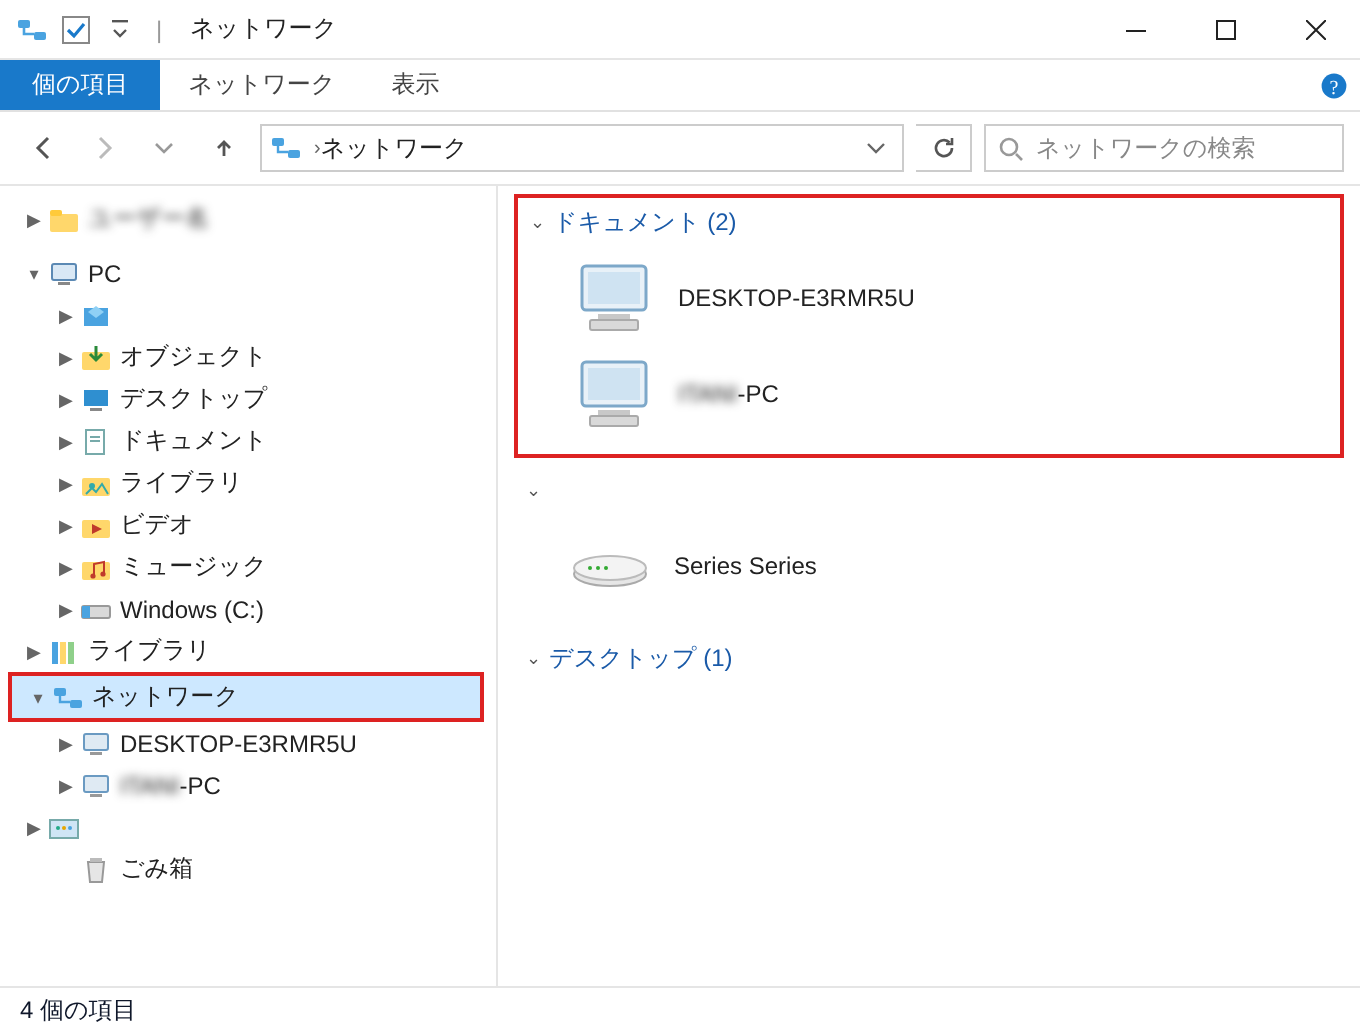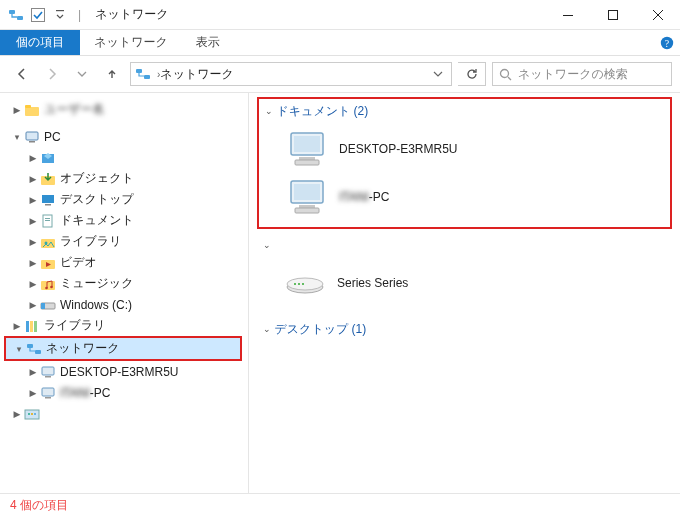--- a/index.html
+++ b/index.html
@@ -53,21 +53,21 @@
   .group { margin-bottom:10px; }
   .group-header { display:flex; align-items:center; gap:4px; color:#1a5aa8; font-size:12px; height:20px; padding-left:4px; cursor:default;}
   .group-header .gh-caret { font-size:9px; color:#555; }
   .group-items { padding:4px 0 2px 24px; }
   .item-row { display:flex; align-items:center; height:48px; gap:10px; }
   .item-icon { width:44px; height:40px; display:flex; align-items:center; justify-content:center; }
   .item-label { font-size:12px; }
   .red-box { border:2px solid #d22; padding:2px 2px 4px 2px; margin:-2px -2px 6px -2px; }
 
   
-  .status-bar { height:24px; border-top:1px solid #e5e5e5; display:flex; align-items:center; padding:0 10px; font-size:12px; color:#ef4444;}
+  .status-bar { height:24px; border-top:1px solid #e5e5e5; display:flex; align-items:center; padding:0 10px; font-size:12px; color:#0f172a;}
 
   
   svg { display:block; }
 </style>
 </head>
 <body>
 
 <div class="titlebar">
   <div class="titlebar-left">
     <span class="qat-icon">
@@ -360,20 +360,32 @@
         <div class="tree-row indent1">
           <span class="tw">▶</span>
           <span class="tree-icon">
               <svg width="16" height="16">
                 <rect x="1" y="4" width="14" height="9" fill="#cfe5f5" stroke="#7aa"></rect>
                 <circle cx="5" cy="8" r="1" fill="#2a8"></circle>
                 <circle cx="8" cy="8" r="1" fill="#e6a700"></circle>
                 <circle cx="11" cy="8" r="1" fill="#4aa3e0"></circle>
               </svg>
             </span>
+        </div>
+      </li>
+      <li>
+        <div class="tree-row indent2">
+          <span class="tw empty">▶</span>
+          <span class="tree-icon">
+              <svg width="16" height="16">
+                <path d="M4 4h8l-1 10H5z" fill="#e6e6e6" stroke="#999"></path>
+                <rect x="5" y="2" width="6" height="2" fill="#bbb"></rect>
+              </svg>
+            </span>
+          <span>ごみ箱</span>
         </div>
       </li>
     </ul>
   </div>
 
   <div class="content-pane">
 
     <div class="group red-box">
       <div class="group-header">
         <span class="gh-caret">⌄</span>

